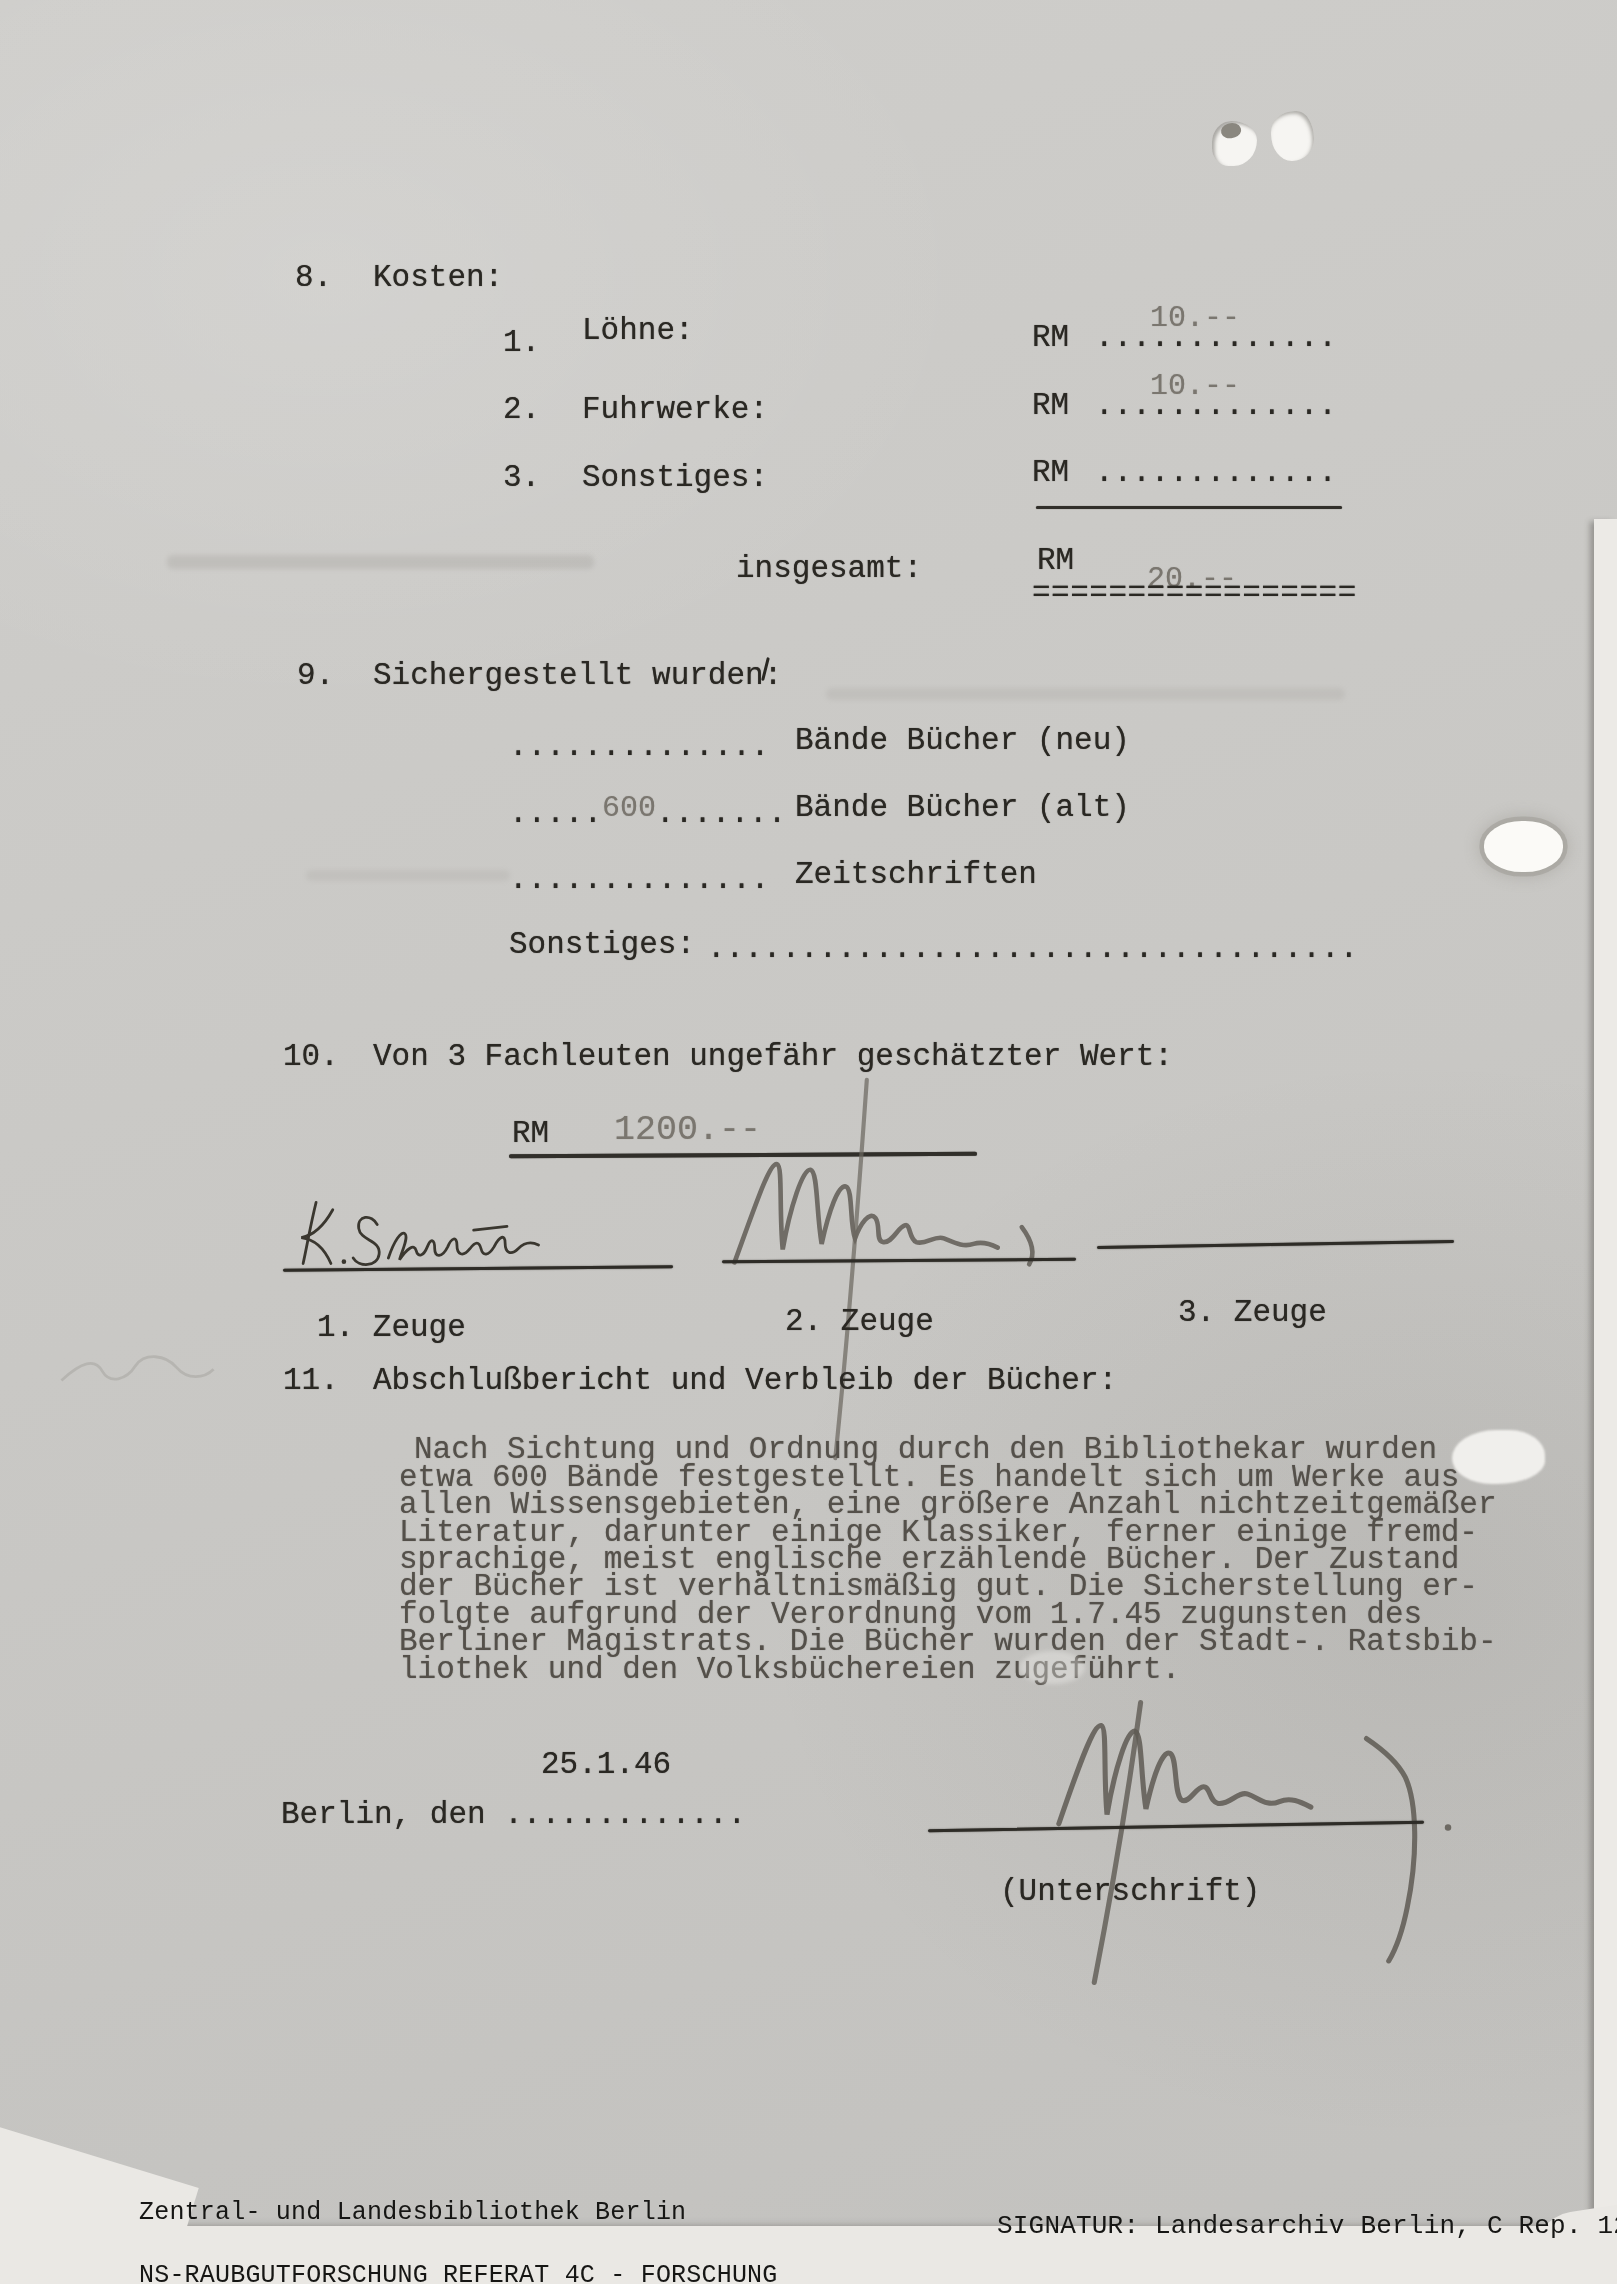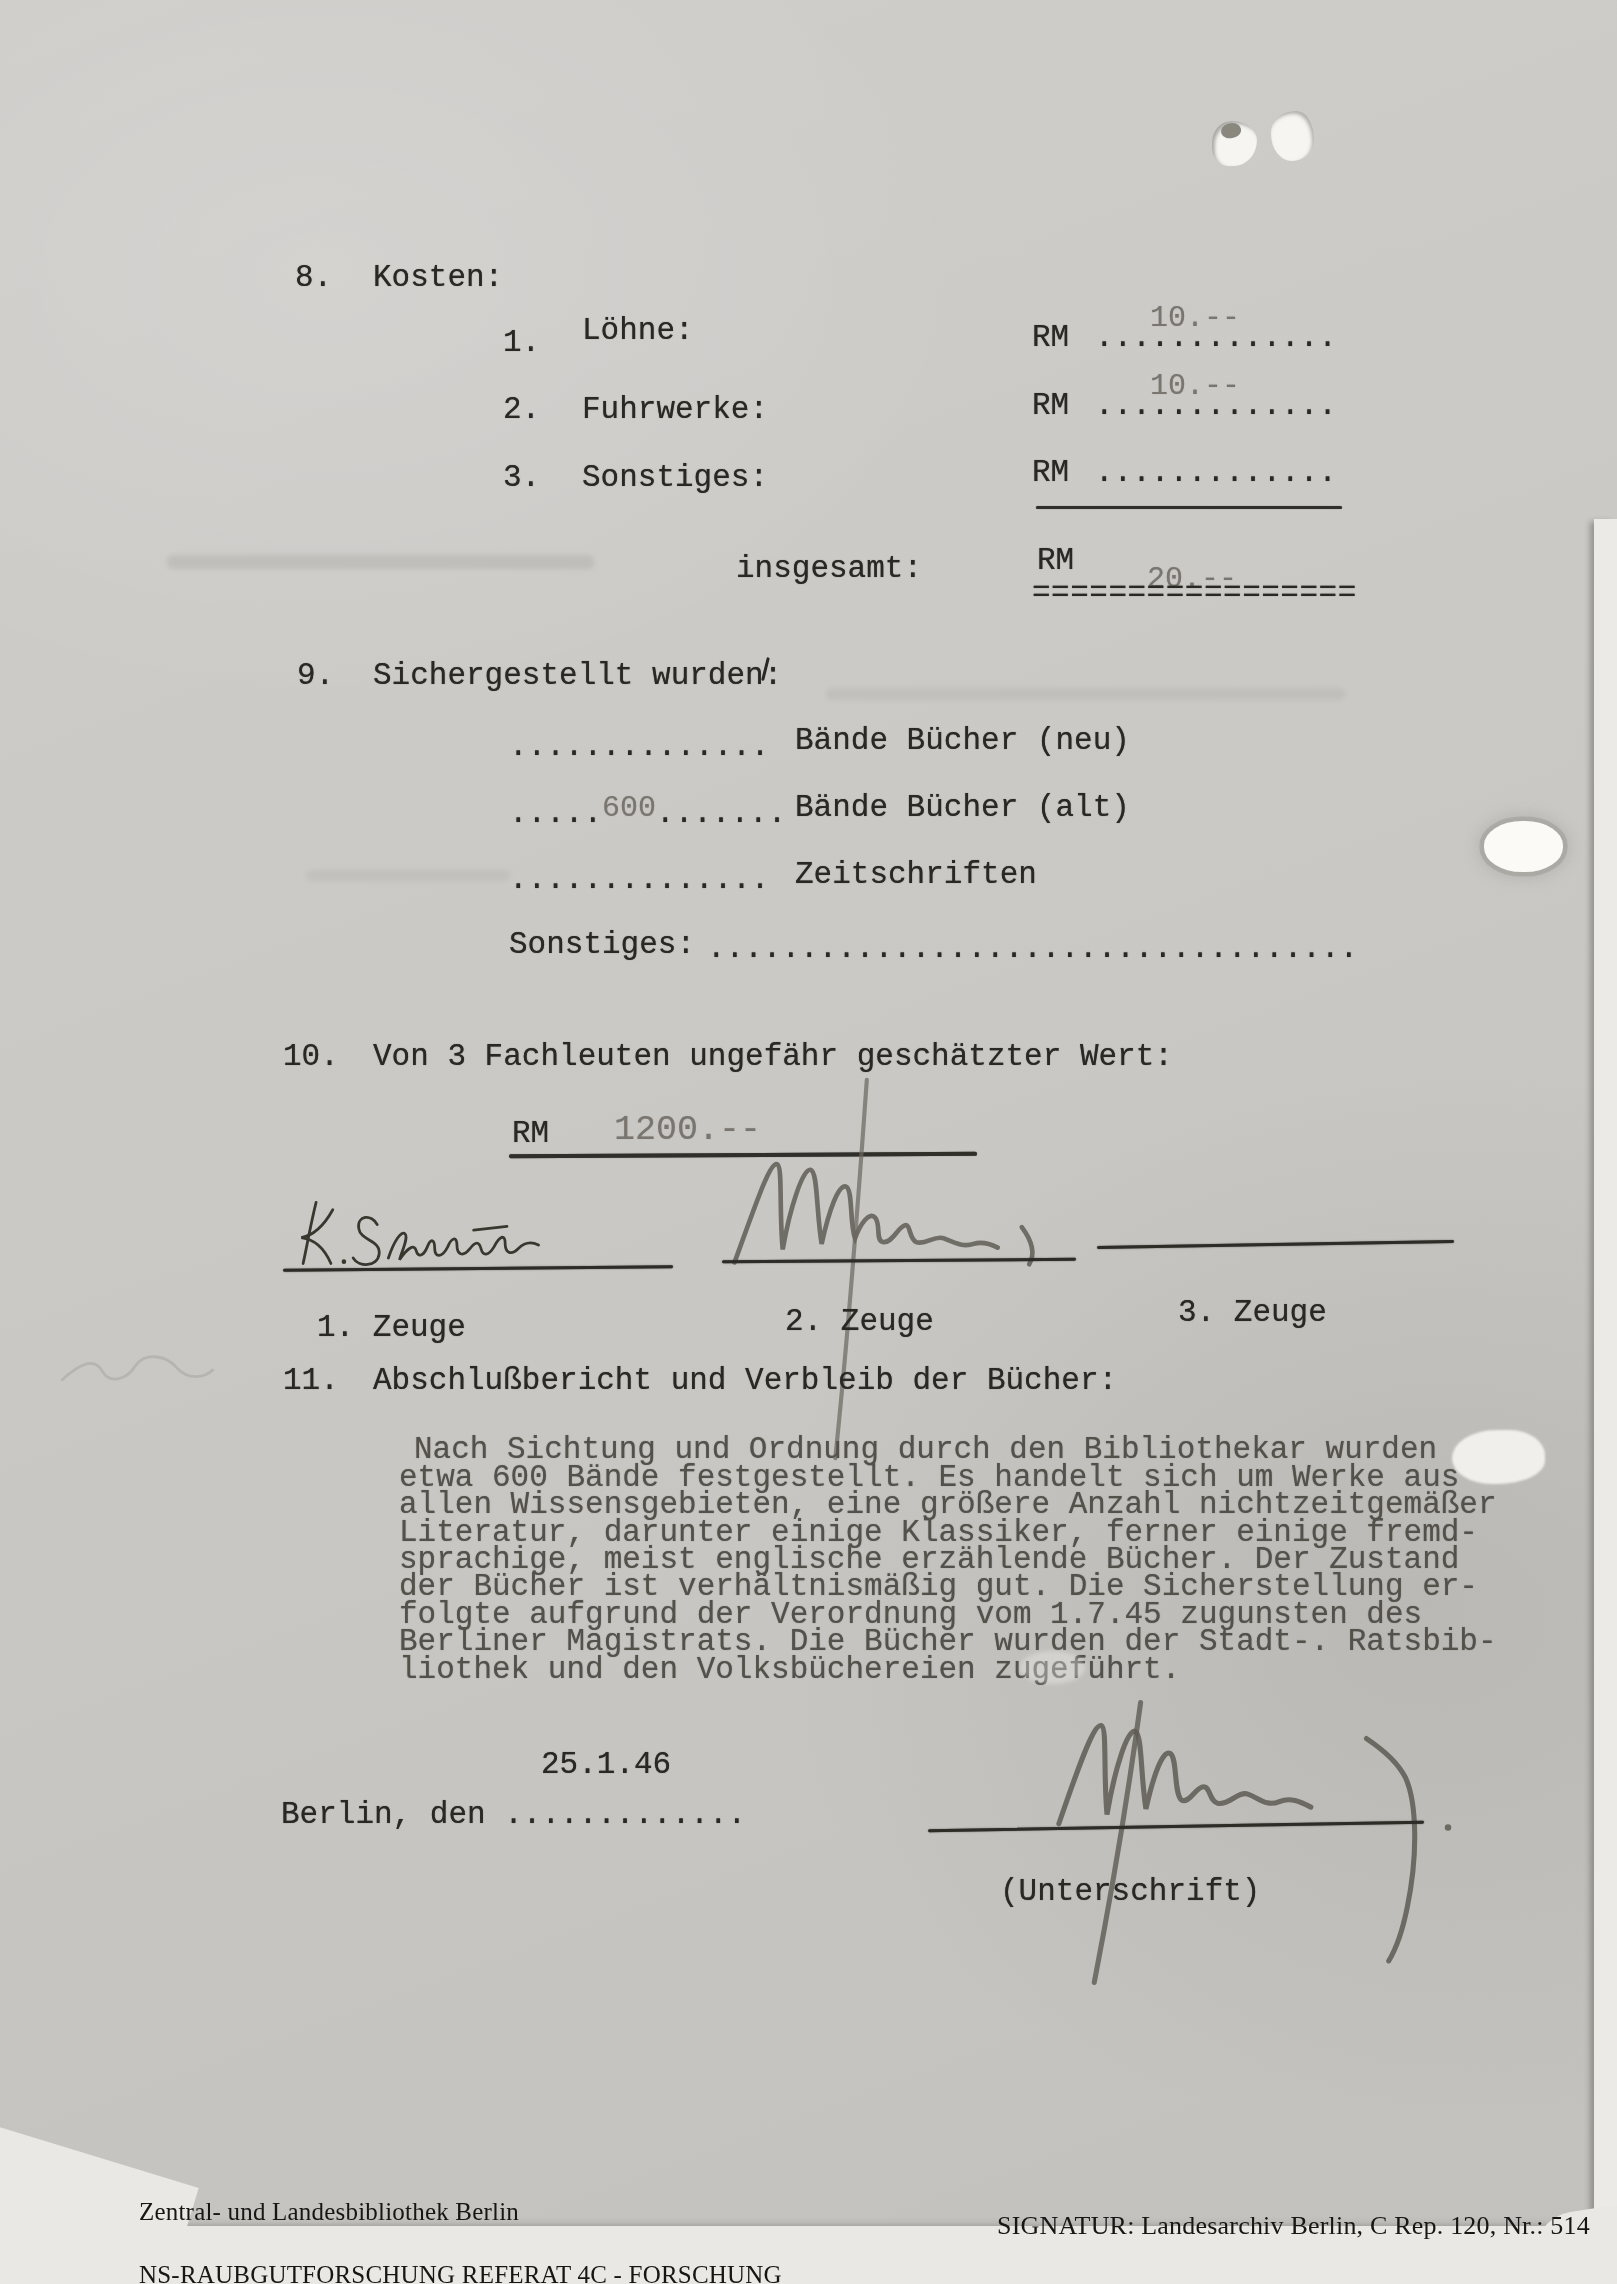--- a/index.html
+++ b/index.html
@@ -12,21 +12,21 @@
   .t{position:absolute;font-family:"Liberation Mono","DejaVu Sans Mono",monospace;
      font-size:31px;line-height:1;color:#2a2823;white-space:pre;
      text-shadow:0 0 0.9px rgba(40,38,34,.75);}
   .faded{color:#54504a;text-shadow:0 0 1.1px rgba(84,80,74,.6);}
   .pencilval{color:#7a766f;text-shadow:0 0 0.9px rgba(122,118,111,.55);font-size:30px;}
   .rule{position:absolute;background:#312f2a;height:3.2px;border-radius:1.9px;box-shadow:0 0 0.9px rgba(49,47,42,.8);}
   .sigline{position:absolute;background:#2e2c27;height:3.2px;border-radius:1.9px;box-shadow:0 0 1.4px rgba(46,44,39,.8);}
   .blob{position:absolute;background:#f6f5f2;}
   .bleed{position:absolute;background:#9b9893;filter:blur(2.8px);opacity:.28;border-radius:5.6px;}
   svg.sig{position:absolute;overflow:visible;}
-  .footer-sans{position:absolute;font-family:Liberation Serif, serif;
+  .footer-sans{position:absolute;font-family:Liberation Mono, monospace;
      font-size:25px;color:#161614;letter-spacing:0.2px;white-space:pre;z-index:30;}
   .overstrike{position:absolute;width:2.8px;height:24px;background:#2a2823;transform:rotate(14deg);border-radius:1.9px;}
   .edge-right{position:absolute;right:0;top:519px;bottom:0;width:24px;background:#eceae6;
      box-shadow:-5.6px 0 5.6px -1.9px rgba(85,83,78,.45);}
   .bottom-band{position:absolute;left:-28px;right:-28px;top:2226px;height:111px;background:#eae8e4;
      border-radius:28px 65px 0 0 / 20.4px 28px 0 0;box-shadow:0 -3.7px 7.4px -3.7px rgba(90,88,82,.5);}
   .corner-bl{position:absolute;left:-56px;top:2150px;width:241px;height:130px;background:#eae8e4;transform:rotate(17deg);}
   .corner-br{position:absolute;left:1535px;top:2208px;width:130px;height:102px;background:#eae8e4;transform:rotate(-9deg);border-radius:43px 0 0 0;}
   .hole{position:absolute;border-radius:48%;background:#fbfaf7;
      box-shadow:0 0 0 4.6px rgba(140,137,130,.35), 0 0 13px 7.4px rgba(150,147,140,.30);}

